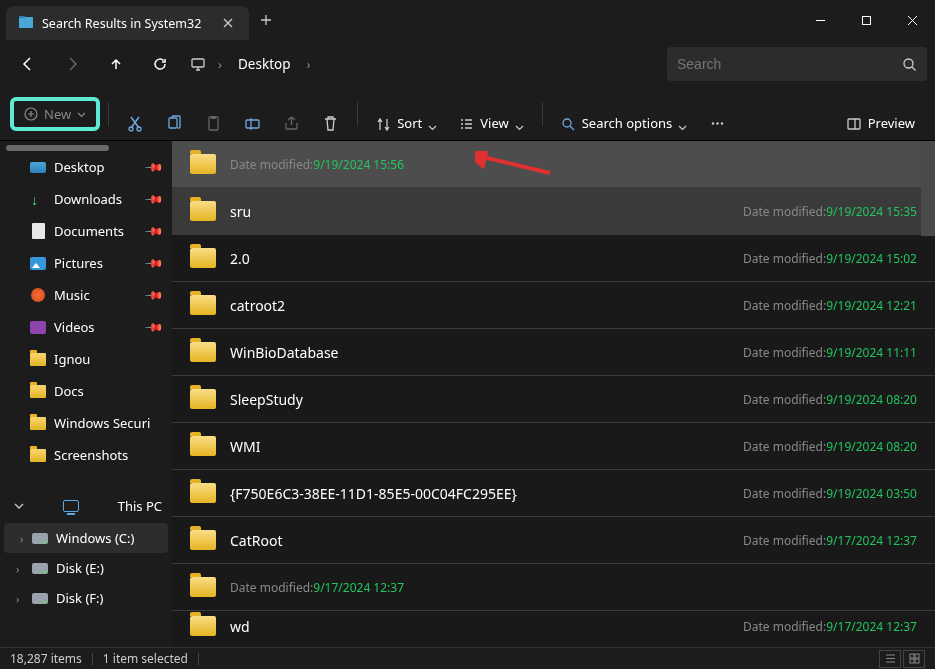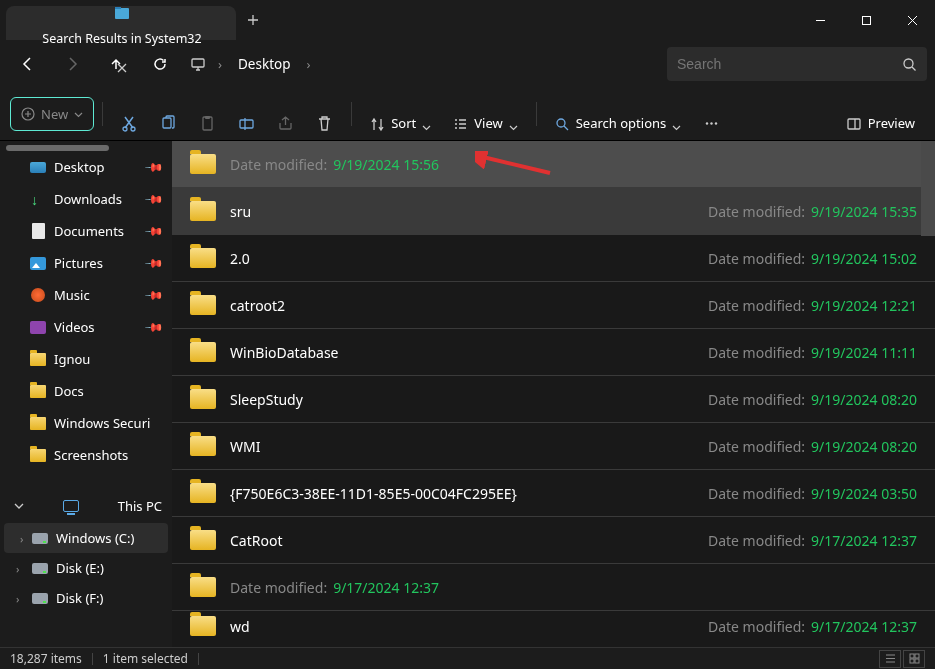--- a/index.html
+++ b/index.html
@@ -14,21 +14,21 @@
   }
   
   .titlebar {
     height: 40px; display: flex; align-items: center;
     background: #1c1c1c;
   }
   .tab {
     height: 34px; margin-top: 6px; margin-left: 6px;
     background: #2c2c2c; border-radius: 8px 8px 0 0;
     display: flex; align-items: center; gap: 8px;
-    padding: 0 10px 0 12px; min-width: 230px; flex-direction: column;
+    padding: 0 10px 0 12px; min-width: 230px;
   }
   .tab .title { font-size: 12.5px; }
   .tab .close, .newtab {
     width: 22px; height: 22px; border-radius: 4px;
     display:flex;align-items:center;justify-content:center;color:#ccc;
   }
   .newtab { margin-left: 6px; }
   .win-controls { margin-left: auto; display:flex; }
   .win-btn {
     width: 46px; height: 40px;
@@ -68,21 +68,21 @@
   .tool-btn {
     height:36px; padding:0 10px; border-radius:4px;
     display:flex;align-items:flex-end;gap:6px;color:#aaa;font-size:13px;
   }
   .tool-btn.txt { color:#fff; }
   .tool-btn svg { color:#aaa; }
   .tool-btn.enabled svg { color:#8ab4f8; }
   .tool-sep { width:1px;height:24px;background:#3a3a3a;margin:0 6px; }
   .spacer { flex:1; }
   .new-btn {
-    border:1px solid #5eead4; border-radius:6px;
+    border:4px solid #5eead4; border-radius:6px;
     height:34px;padding:0 10px;display:flex;align-items:center;gap:6px;color:#888;
   }
   
   .main { display:flex; height: calc(669px - 40px - 48px - 52px - 22px - 1px); }
   .sidebar {
     width: 172px; background:#1c1c1c; overflow:hidden;
     padding-top:4px;
   }
   .sidebar-scroll {
     height: 6px; background:#1c1c1c; display:flex;
@@ -167,21 +167,21 @@
   
   .filepane { flex:1; background:#191919; overflow:hidden; position:relative; }
   .row {
     height:47px;display:flex;align-items:center;padding:0 18px;gap:14px;
     border-bottom:1px solid #3a3a3a;
   }
   .row:first-child { border-top:none; }
   .row.sel { background:#4d4d4d; }
   .row.hl { background:#3a3a3a; }
   .row .name { flex:1;font-size:14px;color:#fff; }
-  .row .meta { display:flex;gap:6px;font-size:14px; }
+  .row .meta { display:flex;font-size:12px; }
   .row .meta .lbl { color:#888; }
   .row .meta .val { color:#22c55e; }
   .row.last { border-bottom:none; height:30px; }
   
   .vscroll {
     position:absolute;right:0;top:0;width:14px;height:95px;background:#4a4a4a;
   }
   
   .arrow {
     position:absolute; pointer-events:none; z-index:50;

